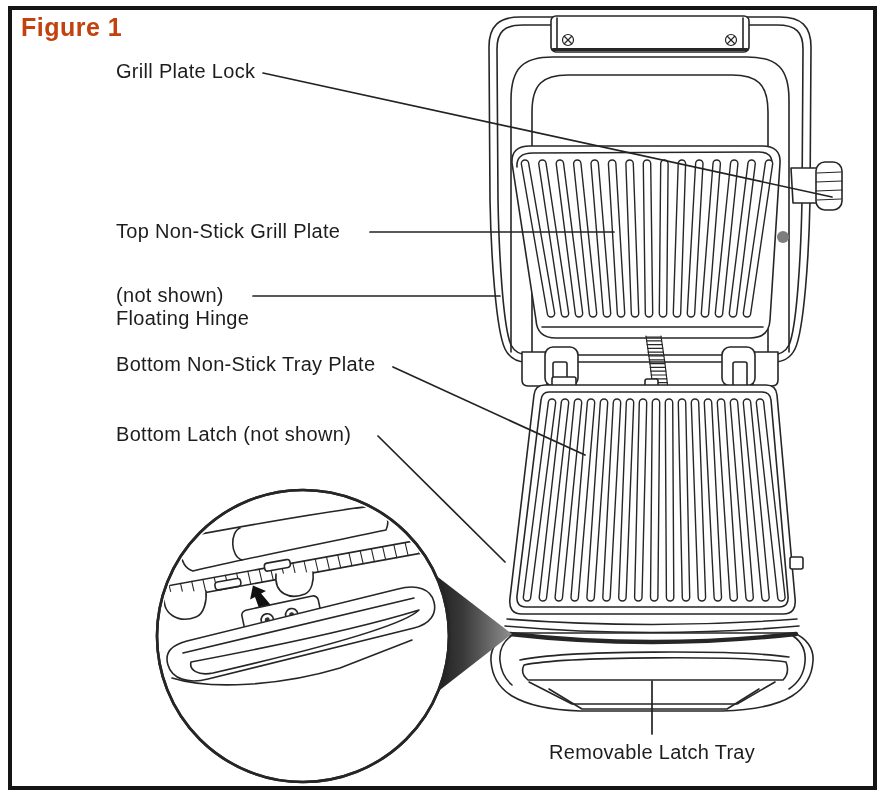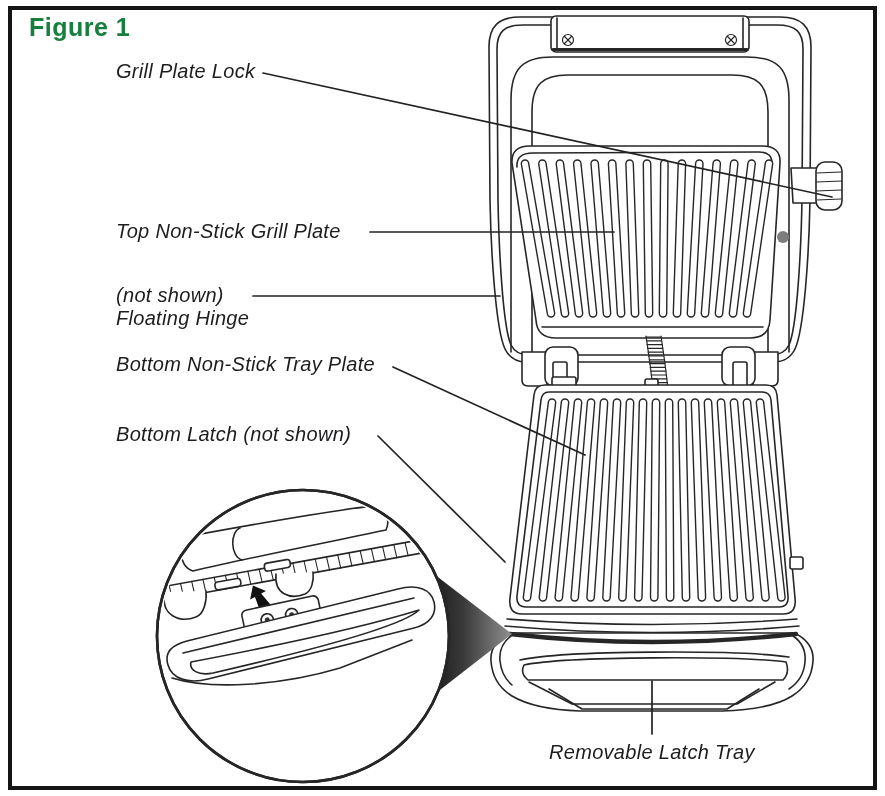--- a/index.html
+++ b/index.html
@@ -2,23 +2,23 @@
 <html><head>
 <meta charset="utf-8">
 <style>
   html,body{margin:0;padding:0;background:#fff;}
   body{width:885px;height:796px;position:relative;overflow:hidden;
        font-family:"Liberation Sans",sans-serif;color:#1d1d1f;}
   .frame{position:absolute;left:8px;top:6px;width:861px;height:776px;
          border:4px solid #151515;pointer-events:none;}
   svg{position:absolute;left:0;top:0;}
   .lbl{position:absolute;font-size:20px;letter-spacing:.3px;line-height:23px;
-       color:#1d1d1f;white-space:nowrap;font-style:italic;}
+       color:#1d1d1f;white-space:nowrap;}
   .title{position:absolute;left:21px;top:13px;font-size:25px;font-weight:bold;
-         letter-spacing:.5px;color:#15803d;margin-left:8px;}
+         letter-spacing:.5px;color:#c2410c;}
   path,line,rect,circle,ellipse{vector-effect:non-scaling-stroke;}
 </style>
 </head>
 <body>
 
 <svg width="885" height="796" viewBox="0 0 885 796" fill="none" stroke="#262626" stroke-width="1.6" stroke-linecap="round" stroke-linejoin="round">
   <defs>
     <linearGradient id="triGrad" x1="0" y1="0" x2="1" y2="0">
       <stop offset="0" stop-color="#000"></stop>
         <stop offset="0.55" stop-color="#3a3a3a"></stop>

